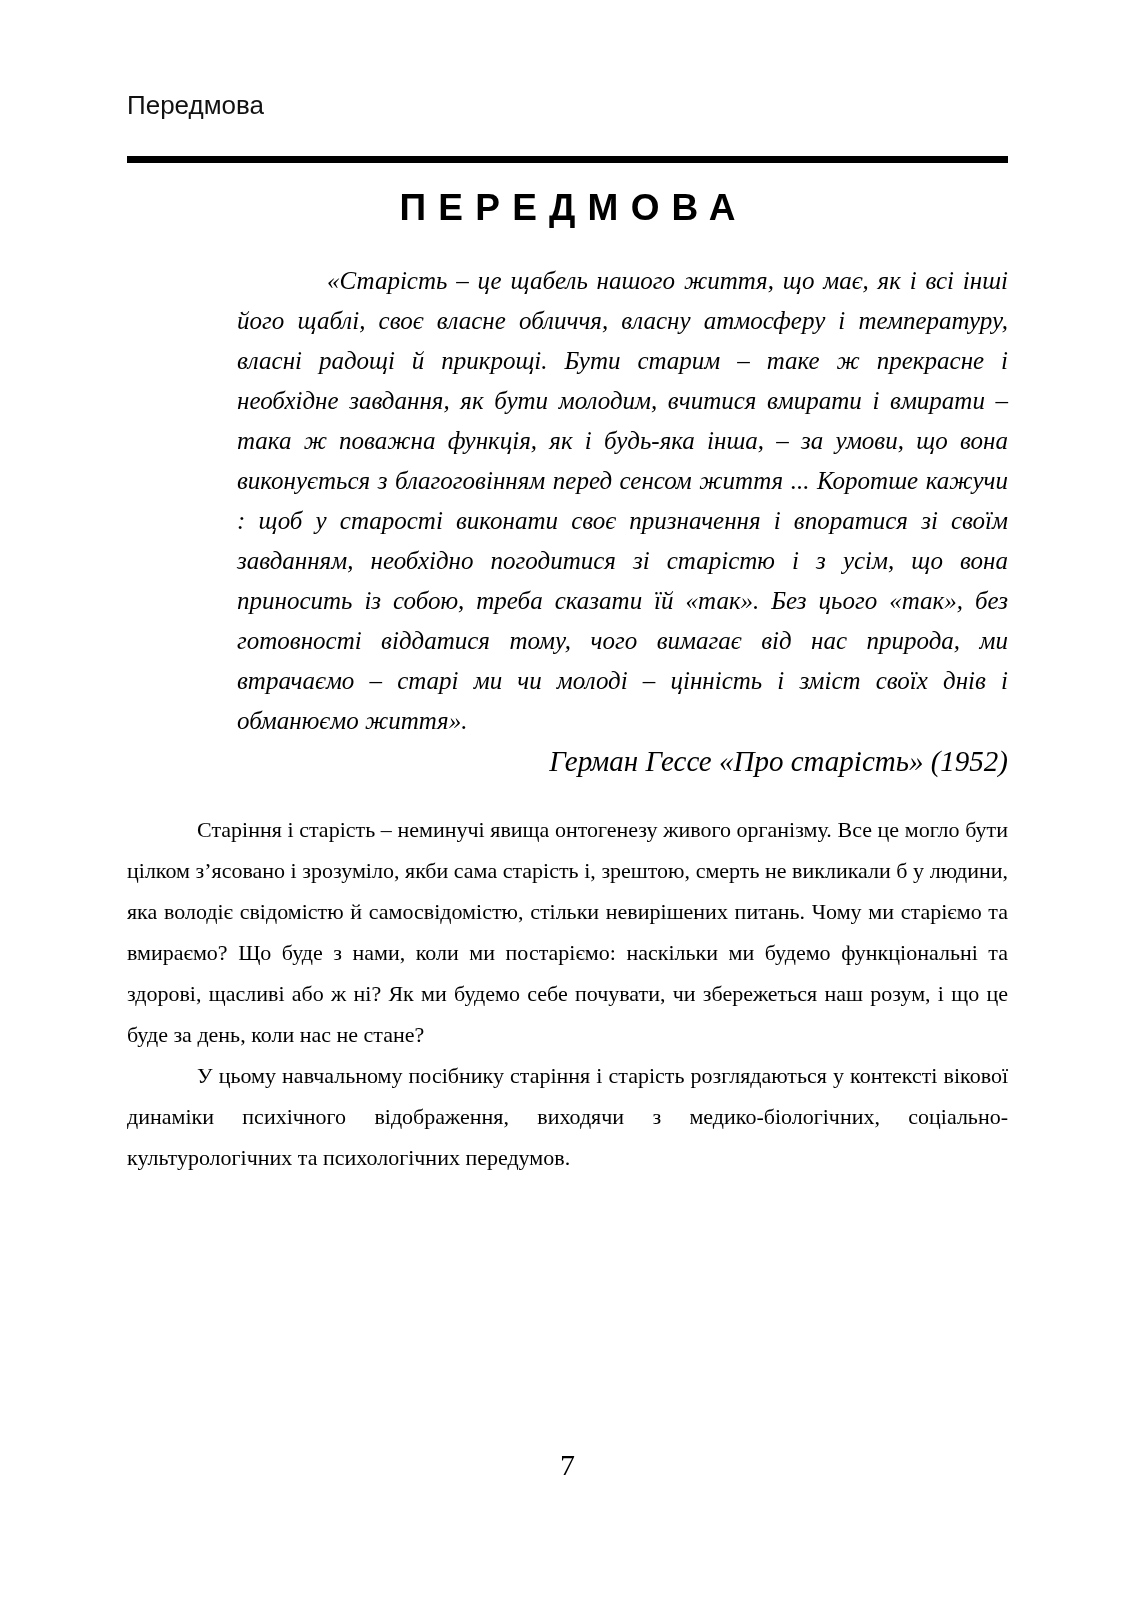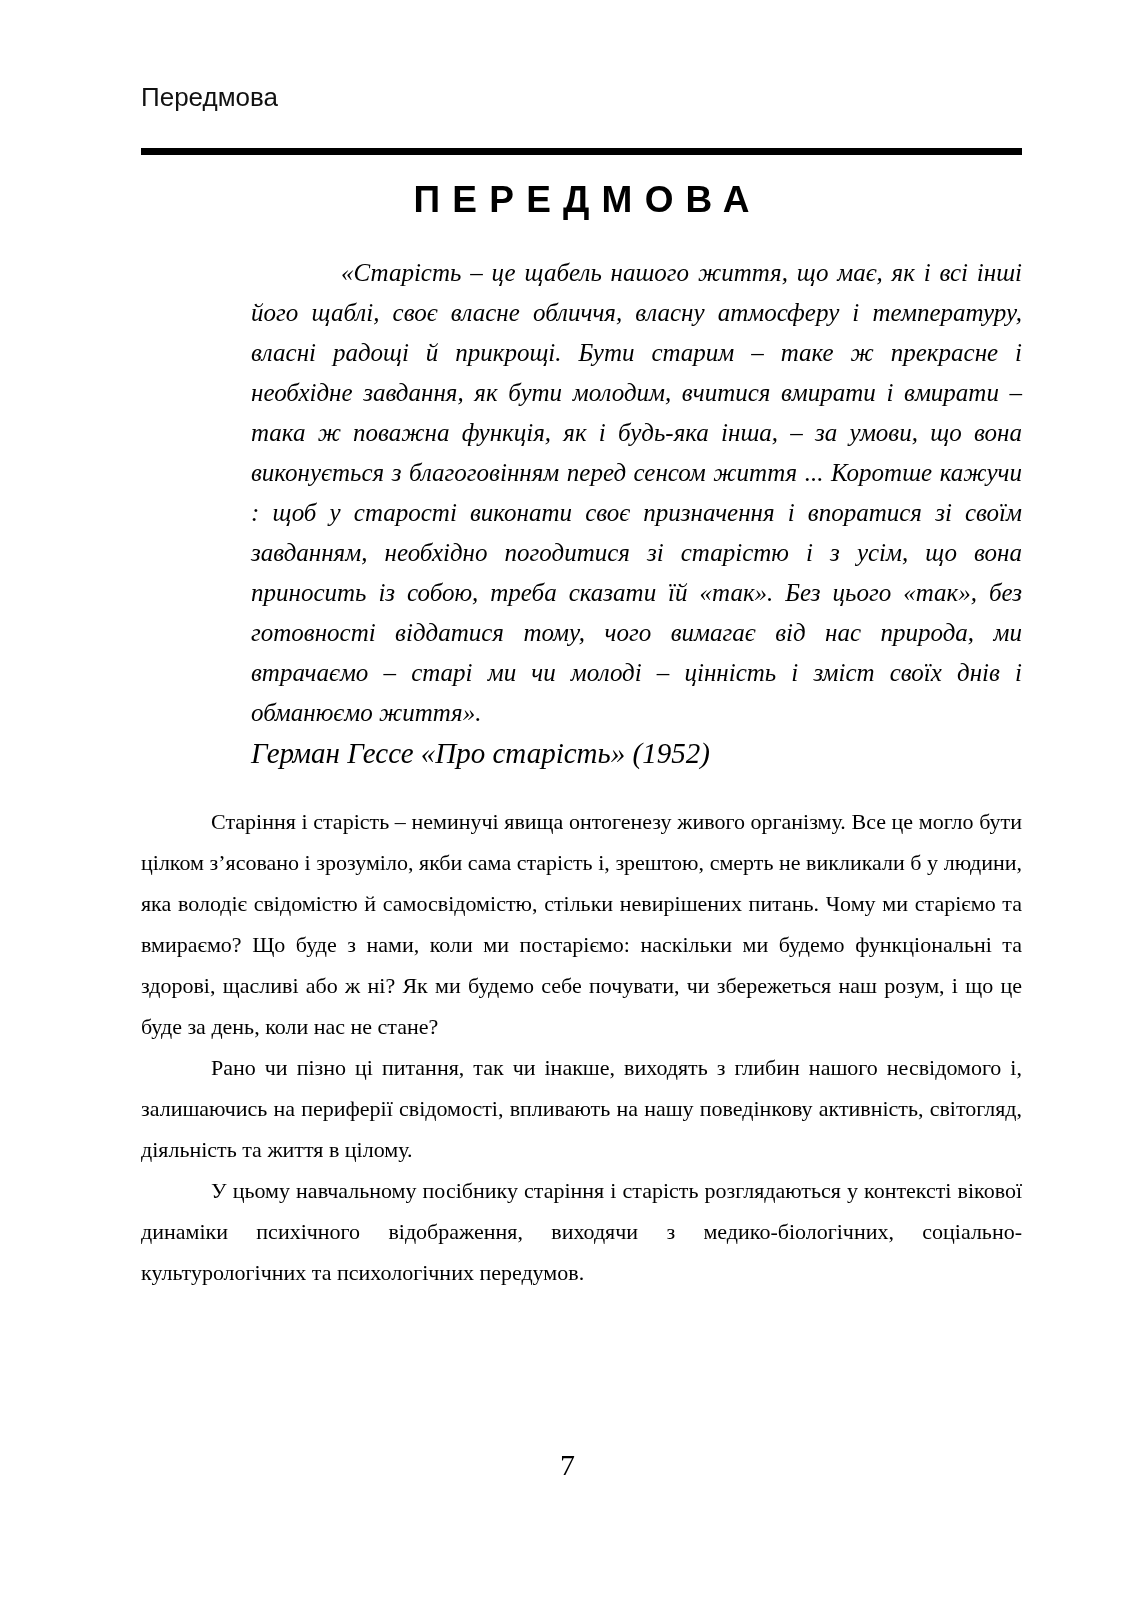--- a/index.html
+++ b/index.html
@@ -12,23 +12,22 @@
     width: 1142px;
     height: 1615px;
     background: #ffffff;
     color: #000000;
     overflow: hidden;
     font-family: "Liberation Serif", serif;
   }
   .content {
     position: absolute;
     left: 127px;
-    top: 4px;
+    top: 12px;
     width: 881px;
-    margin-left: 14px;
   }
   .running-header {
     margin-top: 78px;
     font-family: "Liberation Sans", sans-serif;
     font-size: 26px;
     line-height: 30px;
     color: #111111;
   }
   .rule {
     margin-top: 36px;
@@ -56,21 +55,21 @@
     font-size: 25px;
     line-height: 40px;
     text-align: justify;
     text-indent: 90px;
   }
   .epigraph-attribution {
     margin: 0;
     font-style: italic;
     font-size: 29px;
     line-height: 40px;
-    text-align: left;
+    text-align: right;
   }
   .body-text {
     margin-top: 28px;
   }
   .body-text p.para {
     margin: 0;
     font-size: 22px;
     line-height: 41px;
     text-align: justify;
     text-indent: 70px;
@@ -91,18 +90,17 @@
   <div class="content">
     <div class="running-header">Передмова</div>
     <div class="rule"></div>
     <h1 class="title">ПЕРЕДМОВА</h1>
     <div class="epigraph">
       <p class="epigraph-text">«Старість – це щабель нашого життя, що має, як і всі інші його щаблі, своє власне обличчя, власну атмосферу і температуру, власні радощі й прикрощі. Бути старим – таке ж прекрасне і необхідне завдання, як бути молодим, вчитися вмирати і вмирати – така ж поважна функція, як і будь-яка інша, – за умови, що вона виконується з благоговінням перед сенсом життя ... Коротше кажучи : щоб у старості виконати своє призначення і впоратися зі своїм завданням, необхідно погодитися зі старістю і з усім, що вона приносить із собою, треба сказати їй «так». Без цього «так», без готовності віддатися тому, чого вимагає від нас природа, ми втрачаємо – старі ми чи молоді – цінність і зміст своїх днів і обманюємо життя».</p>
       <p class="epigraph-attribution">Герман Гессе «Про старість» (1952)</p>
     </div>
     <div class="body-text">
         <p class="para">Старіння і старість – неминучі явища онтогенезу живого організму. Все це могло бути цілком з’ясовано і зрозуміло, якби сама старість і, зрештою, смерть не викликали б у людини, яка володіє свідомістю й самосвідомістю, стільки невирішених питань. Чому ми старіємо та вмираємо? Що буде з нами, коли ми постаріємо: наскільки ми будемо функціональні та здорові, щасливі або ж ні? Як ми будемо себе почувати, чи збережеться наш розум, і що це буде за день, коли нас не стане?</p>
-        <p class="para">Рано чи пізно ці питання, так чи інакше, виходять з глибин нашого несвідомого і, залишаючись на периферії свідомості, впливають на нашу поведінкову активність, світогляд, діяльність та життя в цілому.</p>
         <p class="para">У цьому навчальному посібнику старіння і старість розглядаються у контексті вікової динаміки психічного відображення, виходячи з медико-біологічних, соціально-культурологічних та психологічних передумов.</p>
       </div>
   </div>
   <div class="page-number">7</div>
 </div>
 
 </body></html>

